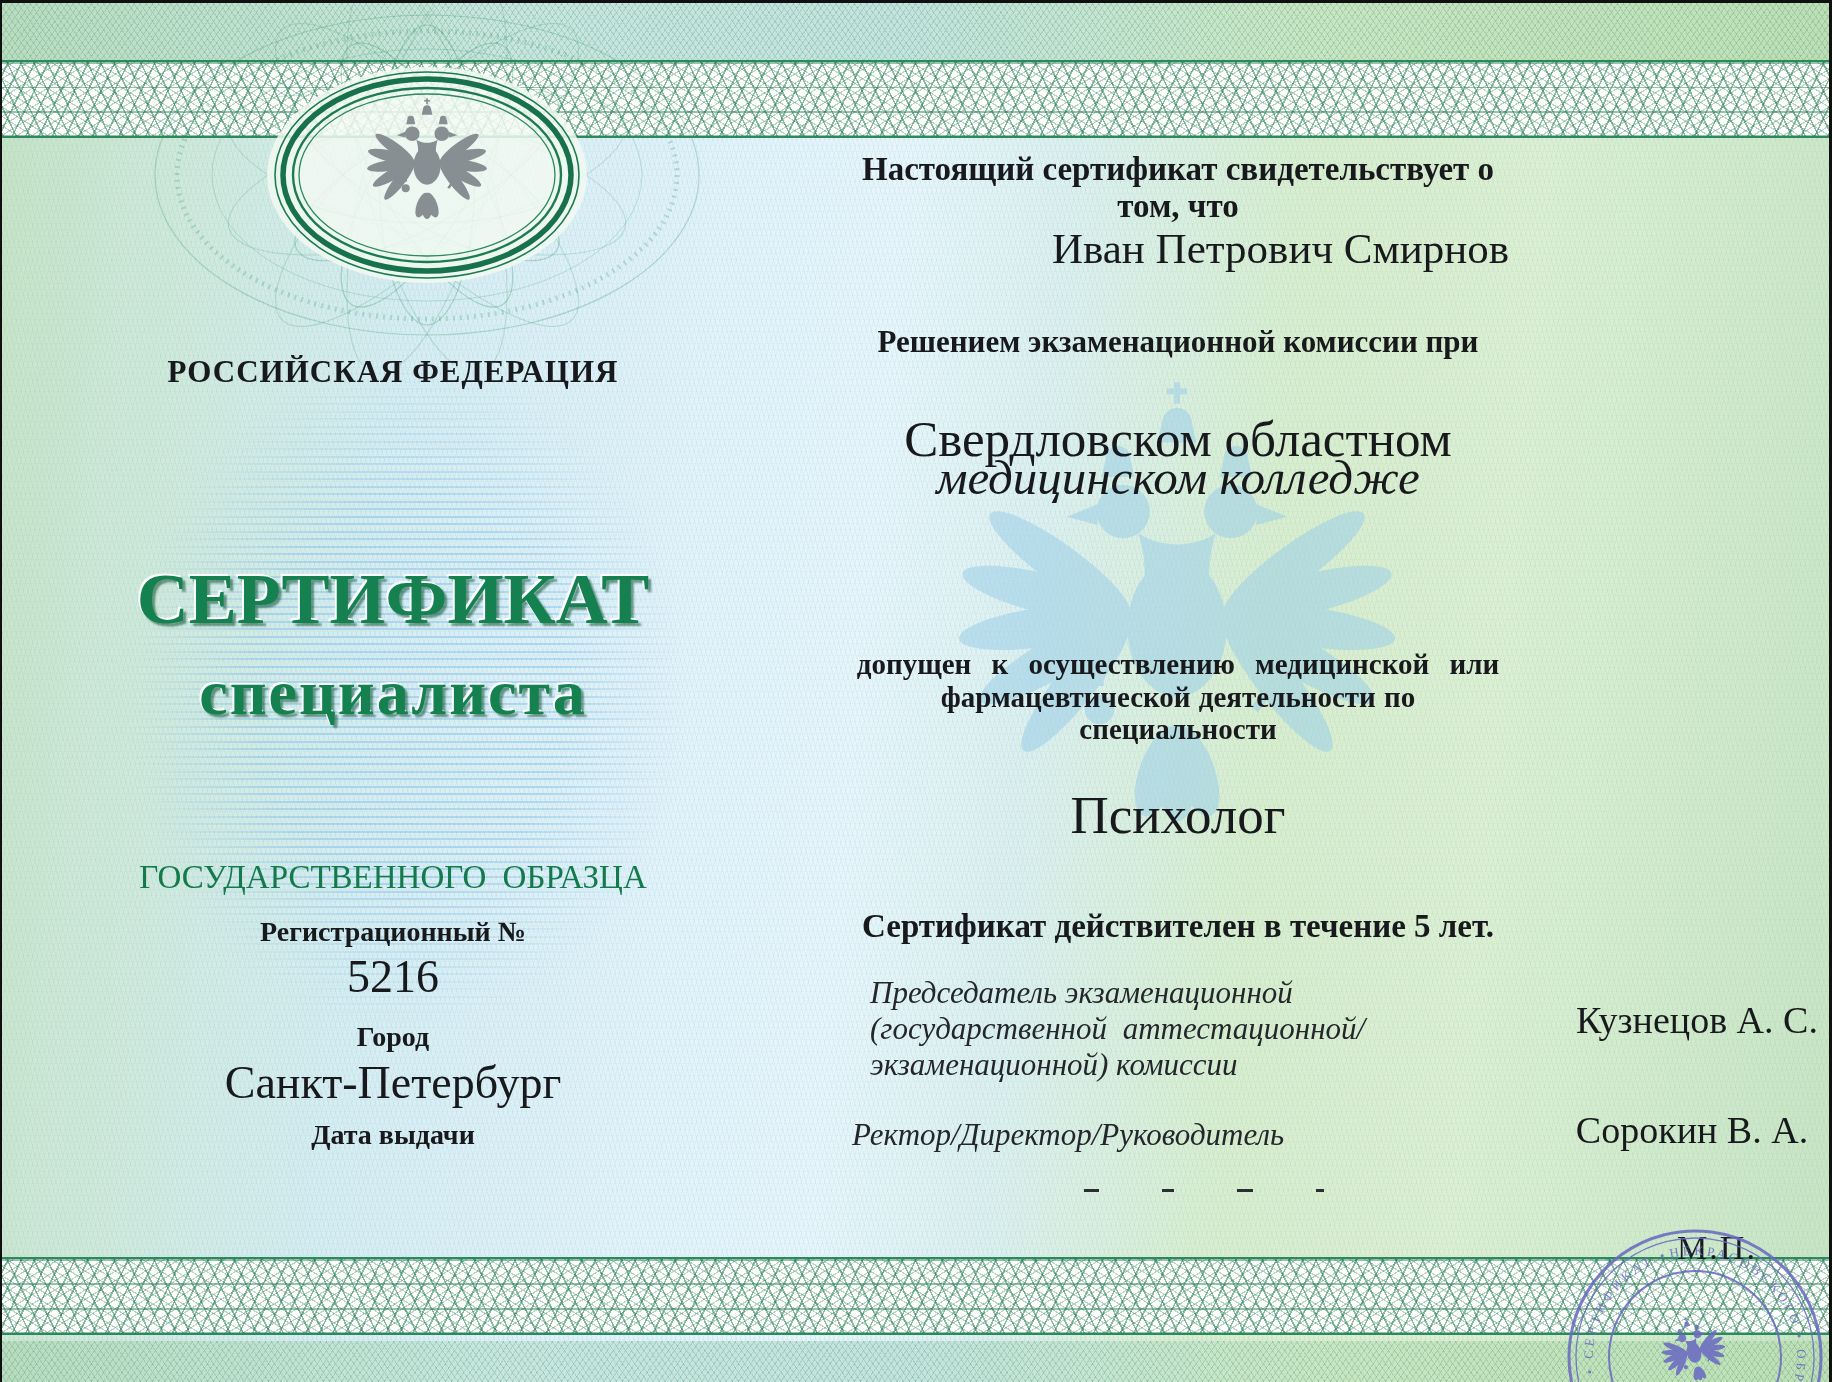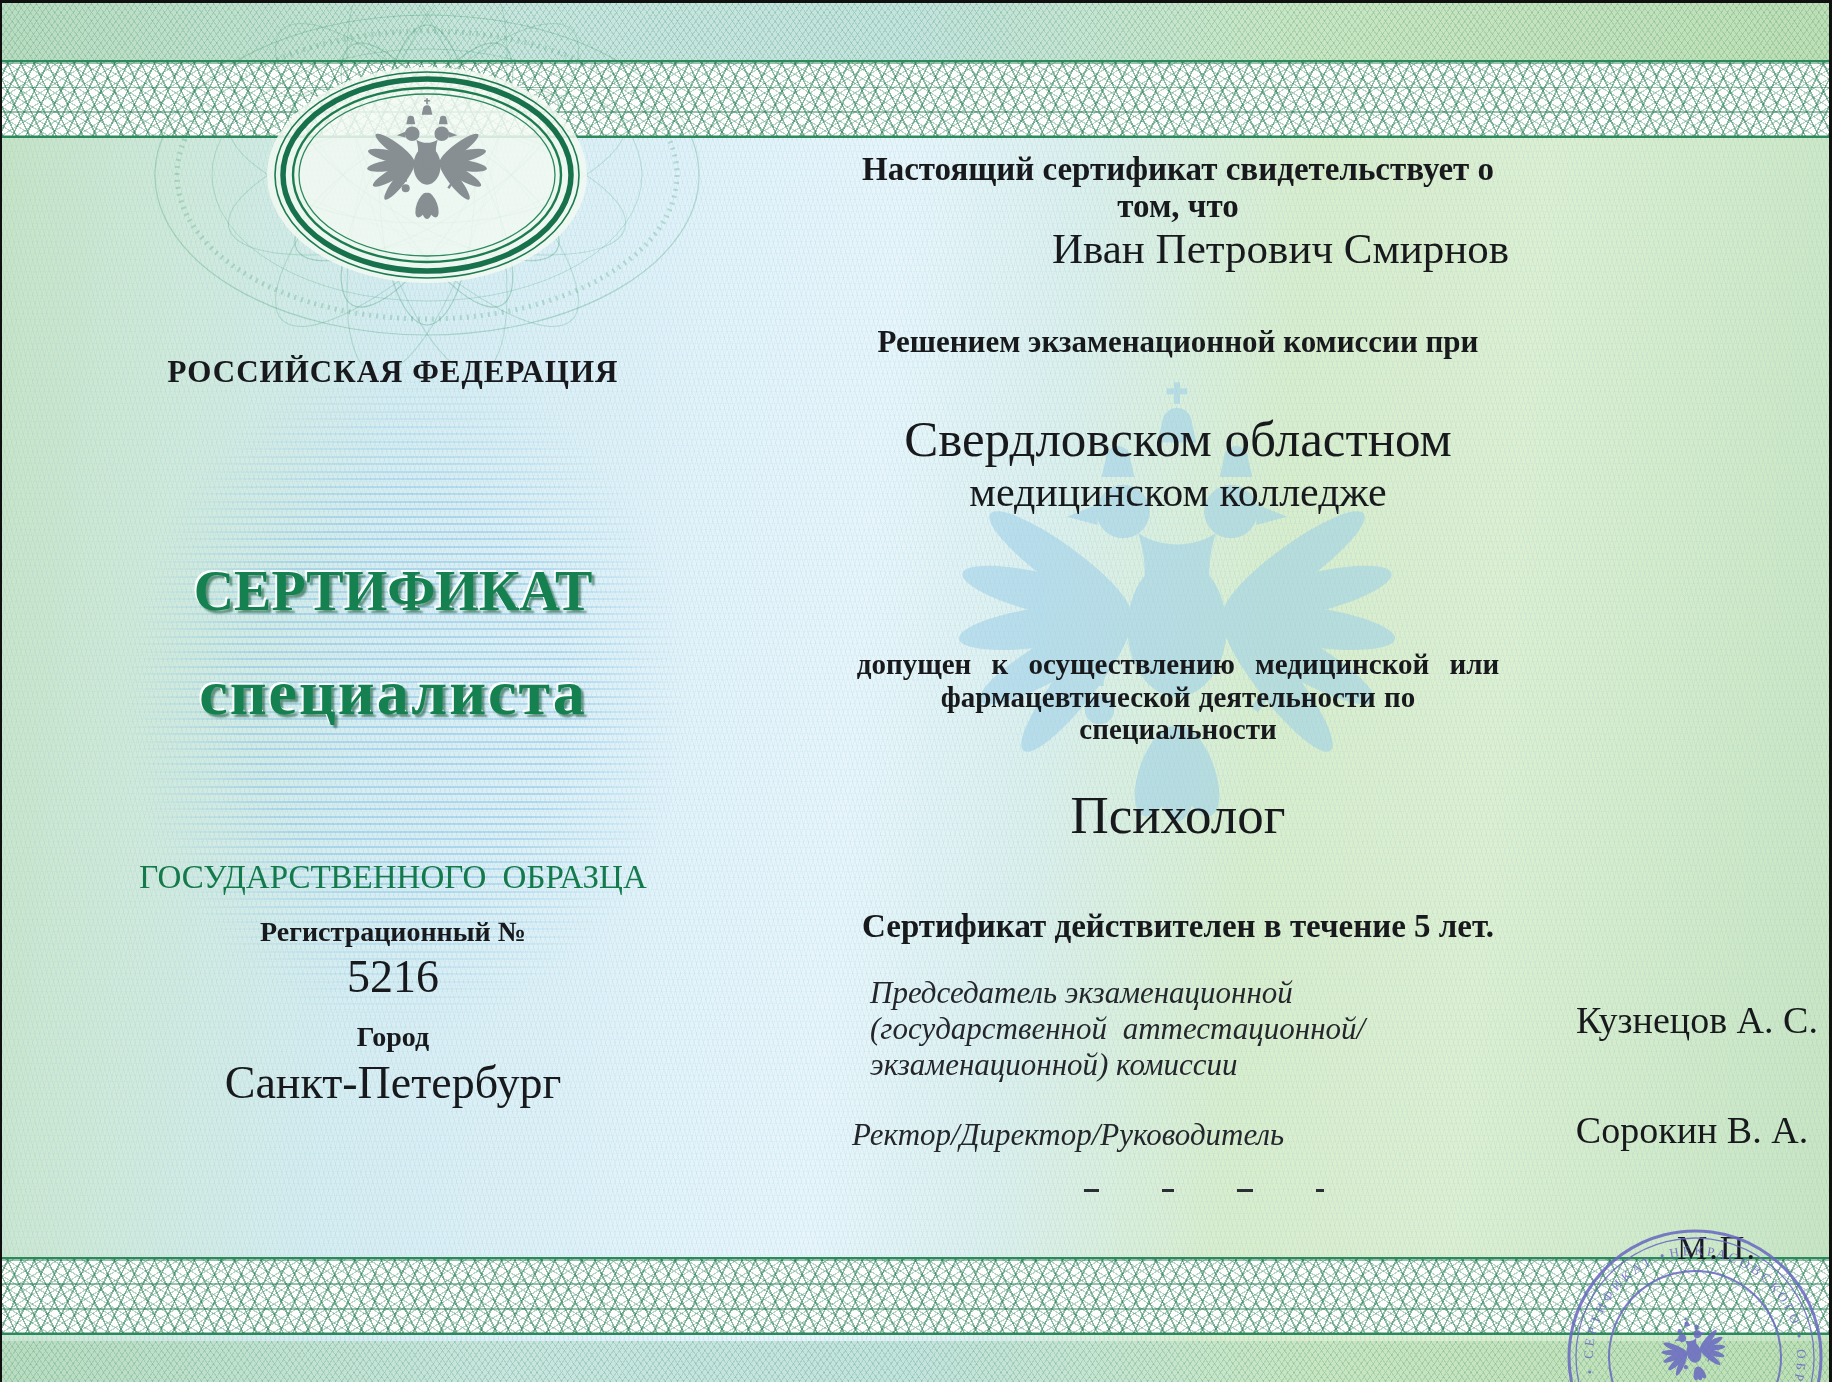--- a/index.html
+++ b/index.html
@@ -47,21 +47,21 @@
             mask:radial-gradient(closest-side,#000 55%,rgba(0,0,0,.45) 76%,transparent 98%);
   }
   .emblem-svg{position:absolute;left:128px;top:2px;z-index:3;}
   .watermark-svg{position:absolute;left:895px;top:375px;z-index:1;opacity:.55;}
   .txt{position:absolute;z-index:4;text-align:center;color:#17191c;line-height:1.12;}
   .lcol{left:60px;width:662px;}
   .rcol{left:845px;width:662px;}
   .bold{font-weight:bold;}
   .green{color:#147a4b;}
   .title1{
-    font-size:56px;font-weight:bold;letter-spacing:0px;color:#158050;line-height:1;
+    font-size:72px;font-weight:bold;letter-spacing:0px;color:#158050;line-height:1;
     text-shadow:-2px -2px 0 rgba(255,255,255,.9), 3px 3px 2px rgba(9,77,44,.55);
   }
   .title2{
     font-size:64px;font-weight:bold;letter-spacing:2px;color:#158050;line-height:1;
     text-shadow:-2px -2px 0 rgba(255,255,255,.9), 3px 3px 2px rgba(9,77,44,.55);
   }
   .italic{font-style:italic;font-weight:normal;color:#23262b;text-align:left;}
   .dash-row{position:absolute;z-index:4;display:flex;align-items:center;}
   .dash{height:3px;background:#2a2d33;}
   .stamp-svg{position:absolute;left:1557px;top:1218px;z-index:5;opacity:.88;}
@@ -160,28 +160,29 @@
   <div class="txt lcol title2" style="top:658px;">специалиста</div>
 
   <div class="txt lcol green" style="top:856px;font-size:33px;word-spacing:8px;">ГОСУДАРСТВЕННОГО  ОБРАЗЦА</div>
 
   <div class="txt lcol bold" style="top:913px;font-size:28px;">Регистрационный №</div>
   <div class="txt lcol" style="top:948px;font-size:46px;">5216</div>
 
   <div class="txt lcol bold" style="top:1018px;font-size:28px;">Город</div>
   <div class="txt lcol" style="top:1054px;font-size:46px;">Санкт-Петербург</div>
 
+  <div class="txt lcol bold" style="top:1116px;font-size:28px;">Дата выдачи</div>
 
   <div class="txt rcol bold" style="top:148px;font-size:33px;">Настоящий сертификат свидетельствует о том, что</div>
   <div class="txt rcol" style="top:222px;font-size:43px;text-align:right;">Иван Петрович Смирнов</div>
 
   <div class="txt rcol bold" style="top:322px;font-size:31px;">Решением экзаменационной комиссии при</div>
 
   <div class="txt rcol" style="top:408px;font-size:51px;">Свердловском областном</div>
-  <div class="txt rcol" style="top:466px;font-size:42px;">медицинском колледже</div>
+  <div class="txt rcol" style="top:448px;font-size:49px;font-style:italic;">медицинском колледже</div>
 
   <div class="txt rcol bold" style="top:645px;font-size:29px;word-spacing:13px;">допущен к осуществлению медицинской или</div>
   <div class="txt rcol bold" style="top:678px;font-size:29px;word-spacing:1px;">фармацевтической деятельности по специальности</div>
 
   <div class="txt rcol" style="top:783px;font-size:53px;">Психолог</div>
 
   <div class="txt rcol bold" style="top:905px;font-size:33px;">Сертификат действителен в течение 5 лет.</div>
 
   <div class="txt italic" style="left:850px;top:972px;width:640px;font-size:31px;line-height:1.16;margin-left:18px;">
     <div>Председатель экзаменационной</div>

